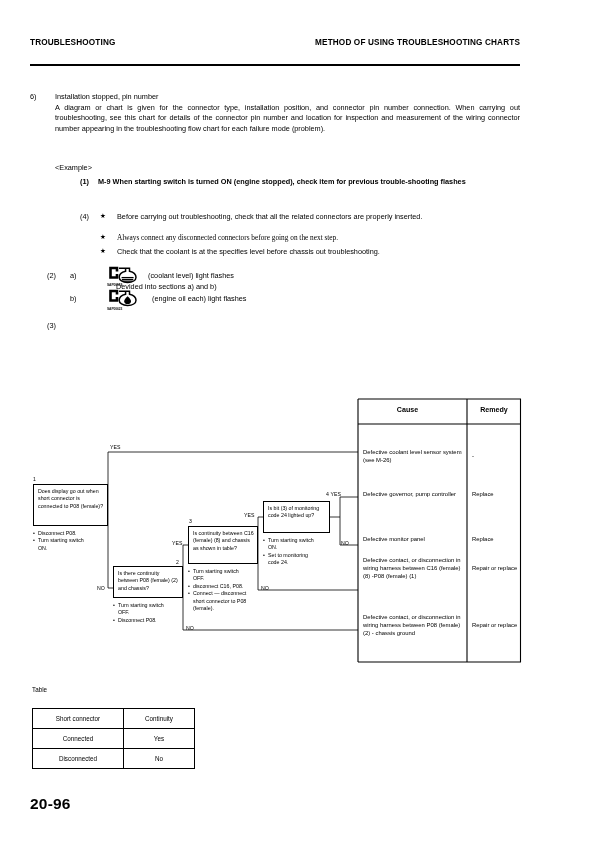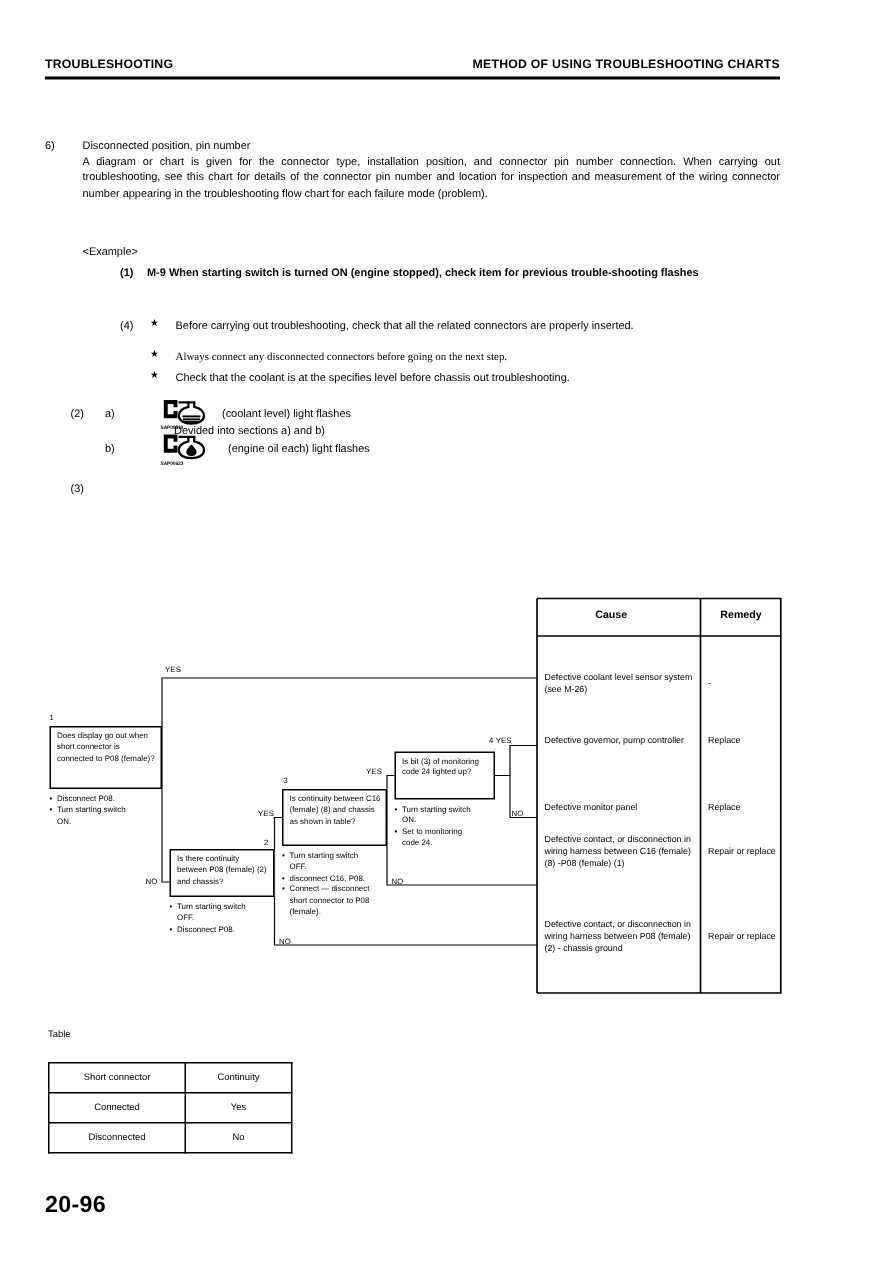--- a/index.html
+++ b/index.html
@@ -16,21 +16,21 @@
     overflow: hidden;
   }
 
   
   .page-header {
     position: absolute;
     left: 30px;
     top: 38px;
     width: 490px;
     border-bottom: 2px solid #000;
-    padding-bottom: 4px;
+    padding-bottom: 17px;
     display: flex;
     justify-content: space-between;
     align-items: baseline;
   }
   .header-left {
     font-size: 8.2px;
     font-weight: bold;
     letter-spacing: 0.15px;
   }
   .header-right {
@@ -162,21 +162,21 @@
 </style>
 </head>
 <body>
 
 <div class="page-header">
   <div class="header-left">TROUBLESHOOTING</div>
   <div class="header-right">METHOD OF USING TROUBLESHOOTING CHARTS</div>
 </div>
 
 <div class="sec-num" style="left:30px; top:92px;">6)</div>
-<div class="sec-body" style="left:55px; top:92px; width:465px;">Disconnected position, pin number</div>
+<div class="sec-body" style="left:55px; top:92px; width:465px;">Installation stopped, pin number</div>
 <div class="sec-body justified" style="left:55px; top:103px; width:465px;">A diagram or chart is given for the connector type, installation position, and connector pin number connection. When carrying out troubleshooting, see this chart for details of the connector pin number and location for inspection and measurement of the wiring connector number appearing in the troubleshooting flow chart for each failure mode (problem).</div>
 
 <div class="sec-body" style="left:55px; top:163px;">&lt;Example&gt;</div>
 
 <div class="sec-body bold" style="left:80px; top:177px;">(1)</div>
 <div class="sec-body bold" style="left:98px; top:177px; width:422px;">M-9 When starting switch is turned ON (engine stopped), check item for previous trouble-shooting flashes</div>
 
 <div class="sec-body" style="left:80px; top:212px;">(4)</div>
 
 <div class="star" style="left:100px; top:211px;">★</div>

